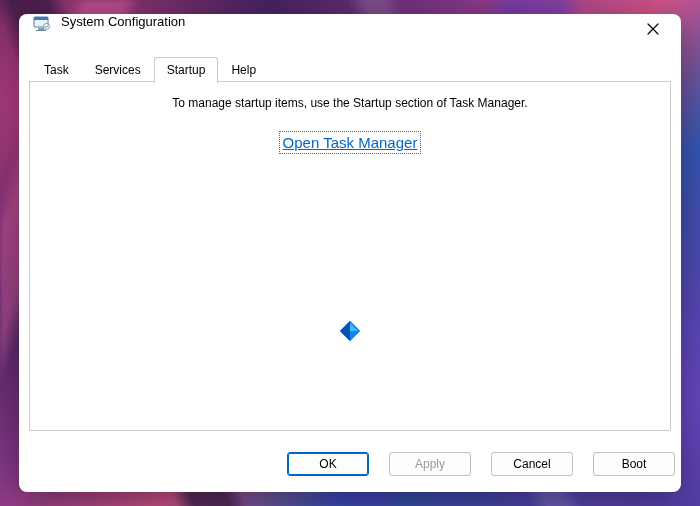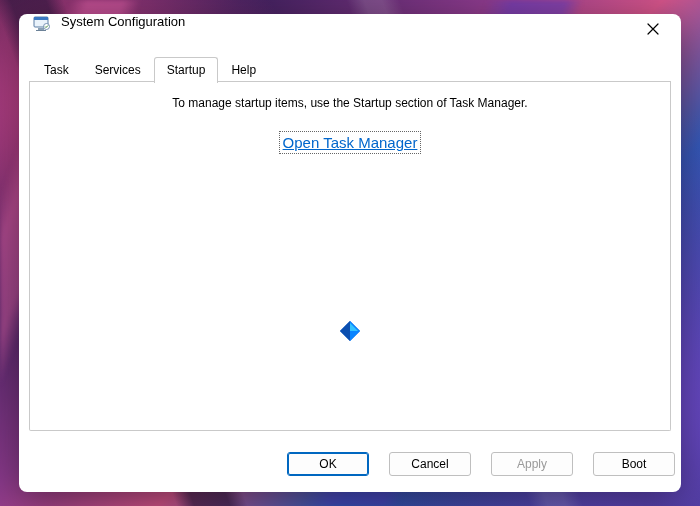--- a/index.html
+++ b/index.html
@@ -171,19 +171,19 @@
             <polygon points="11,1 21,11 11,21" fill="#0a84ff"></polygon>
             <polygon points="11,1 11,21 1,11" fill="#0b4fb0"></polygon>
             <polygon points="11,3 19,11 11,11" fill="#35c3ff"></polygon>
           </svg>
         </span>
       </div>
     </div>
 
     <div class="button-row">
       <button class="btn default">OK</button>
+      <button class="btn" disabled="">Apply</button>
       <button class="btn">Cancel</button>
-      <button class="btn" disabled="">Apply</button>
       <button class="btn">Boot</button>
     </div>
 
   </div>
 </div>
 
 </body></html>

